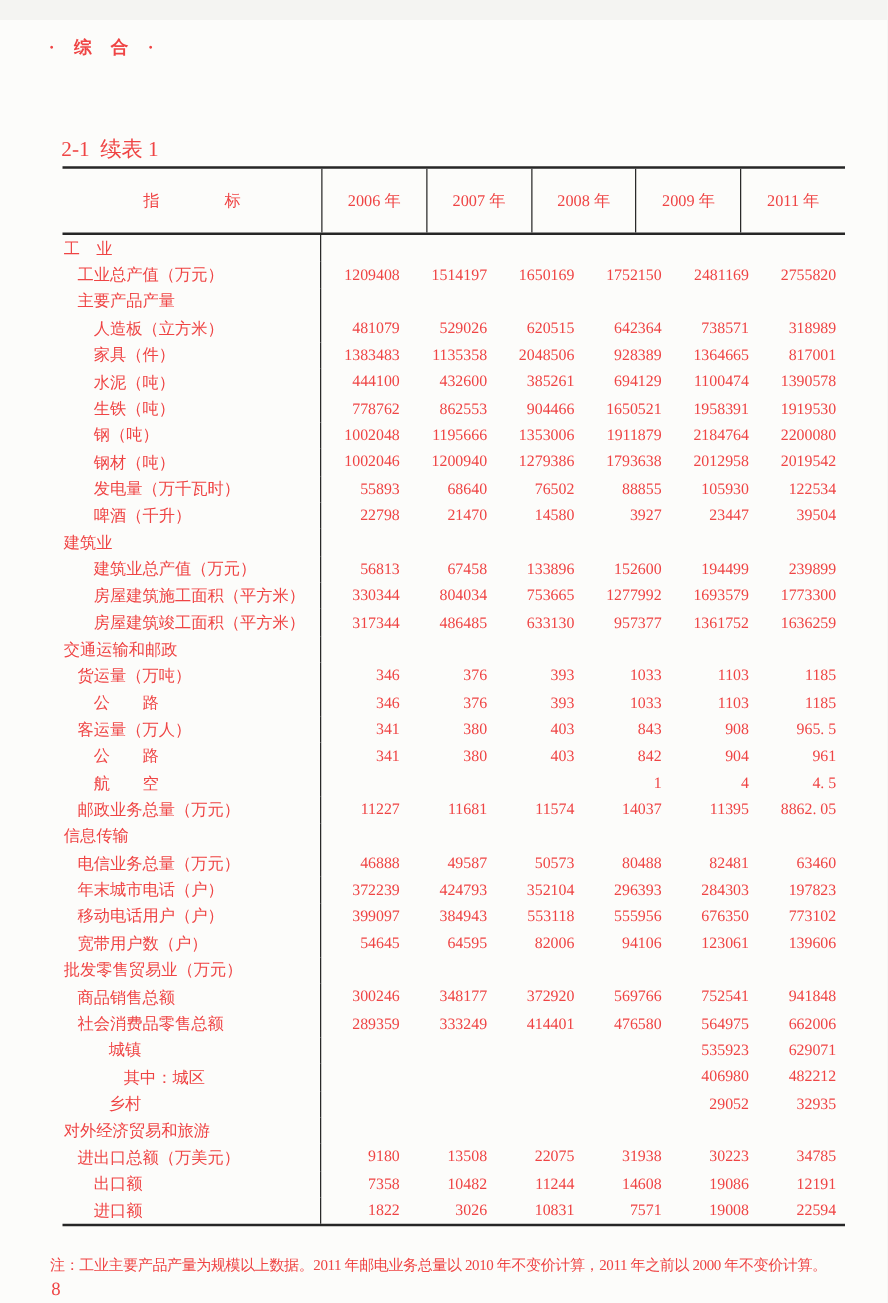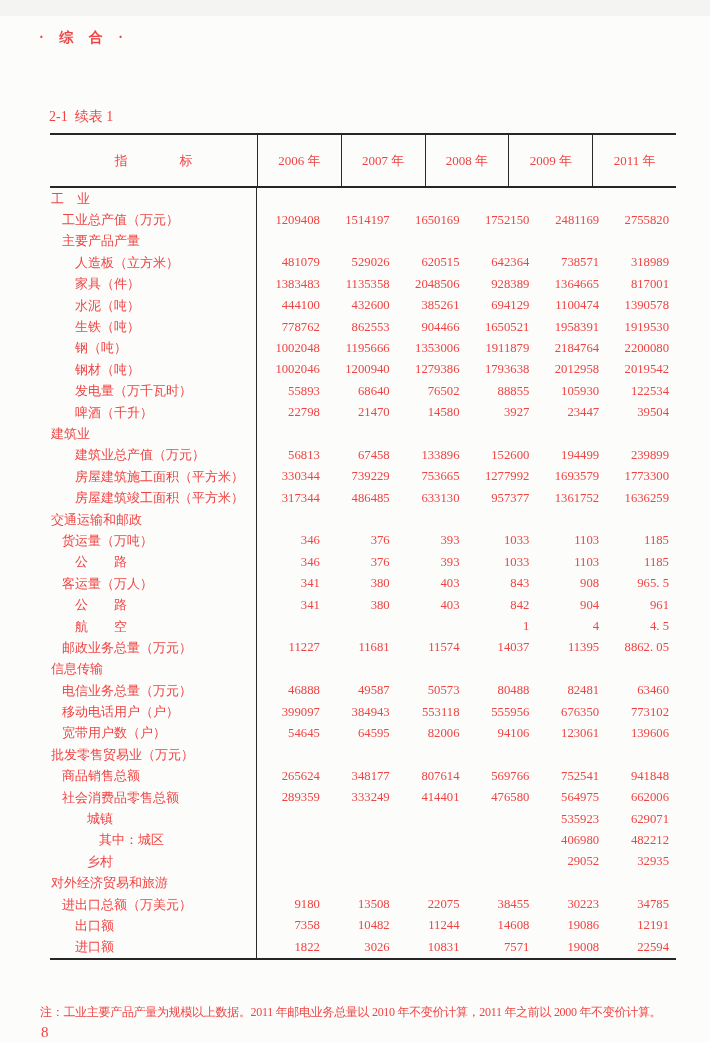--- a/index.html
+++ b/index.html
@@ -7,21 +7,21 @@
     position:relative;width:710px;height:1042px;margin:16px auto;
     background:#fcfcfa;color:#ef4444;overflow:hidden;
     font-family:"Liberation Serif","DejaVu Serif",serif;
   }
   .section-header{
     position:absolute;left:39px;top:13px;
     font-size:14px;font-weight:600;letter-spacing:6px;white-space:pre;
   }
   .caption{
     position:absolute;left:49px;top:92px;
-    font-size:14px;white-space:pre;
+    font-size:17px;white-space:pre;
   }
   .stat-table{position:absolute;left:50px;top:117px;width:626px;}
   .thead{
     display:flex;height:55px;box-sizing:border-box;
     border-top:2.5px solid #262626;border-bottom:2.5px solid #262626;
   }
   .th{display:flex;align-items:center;justify-content:center;font-size:13px;white-space:pre;}
   .th-indicator{width:207px;box-sizing:border-box;}
   .th-year{flex:1;border-left:1.5px solid #2a2a2a;}
   .tbody{border-bottom:2.5px solid #262626;text-align:right;}
@@ -177,21 +177,21 @@
           <div class="td-val">56813</div>
           <div class="td-val">67458</div>
           <div class="td-val">133896</div>
           <div class="td-val">152600</div>
           <div class="td-val">194499</div>
           <div class="td-val">239899</div>
         </div>
         <div class="tr">
           <div class="td-label ind2">房屋建筑施工面积（平方米）</div>
           <div class="td-val">330344</div>
-          <div class="td-val">739229</div>
+          <div class="td-val">804034</div>
           <div class="td-val">753665</div>
           <div class="td-val">1277992</div>
           <div class="td-val">1693579</div>
           <div class="td-val">1773300</div>
         </div>
         <div class="tr">
           <div class="td-label ind2">房屋建筑竣工面积（平方米）</div>
           <div class="td-val">317344</div>
           <div class="td-val">486485</div>
           <div class="td-val">633130</div>
@@ -274,20 +274,29 @@
         <div class="tr">
           <div class="td-label ind1">电信业务总量（万元）</div>
           <div class="td-val">46888</div>
           <div class="td-val">49587</div>
           <div class="td-val">50573</div>
           <div class="td-val">80488</div>
           <div class="td-val">82481</div>
           <div class="td-val">63460</div>
         </div>
         <div class="tr">
+          <div class="td-label ind1">年末城市电话（户）</div>
+          <div class="td-val">372239</div>
+          <div class="td-val">424793</div>
+          <div class="td-val">352104</div>
+          <div class="td-val">296393</div>
+          <div class="td-val">284303</div>
+          <div class="td-val">197823</div>
+        </div>
+        <div class="tr">
           <div class="td-label ind1">移动电话用户（户）</div>
           <div class="td-val">399097</div>
           <div class="td-val">384943</div>
           <div class="td-val">553118</div>
           <div class="td-val">555956</div>
           <div class="td-val">676350</div>
           <div class="td-val">773102</div>
         </div>
         <div class="tr">
           <div class="td-label ind1">宽带用户数（户）</div>
@@ -302,23 +311,23 @@
           <div class="td-label ind0">批发零售贸易业（万元）</div>
           <div class="td-val"></div>
           <div class="td-val"></div>
           <div class="td-val"></div>
           <div class="td-val"></div>
           <div class="td-val"></div>
           <div class="td-val"></div>
         </div>
         <div class="tr">
           <div class="td-label ind1">商品销售总额</div>
-          <div class="td-val">265624</div>
+          <div class="td-val">300246</div>
           <div class="td-val">348177</div>
-          <div class="td-val">807614</div>
+          <div class="td-val">372920</div>
           <div class="td-val">569766</div>
           <div class="td-val">752541</div>
           <div class="td-val">941848</div>
         </div>
         <div class="tr">
           <div class="td-label ind1">社会消费品零售总额</div>
           <div class="td-val">289359</div>
           <div class="td-val">333249</div>
           <div class="td-val">414401</div>
           <div class="td-val">476580</div>
@@ -359,21 +368,21 @@
           <div class="td-val"></div>
           <div class="td-val"></div>
           <div class="td-val"></div>
           <div class="td-val"></div>
         </div>
         <div class="tr">
           <div class="td-label ind1">进出口总额（万美元）</div>
           <div class="td-val">9180</div>
           <div class="td-val">13508</div>
           <div class="td-val">22075</div>
-          <div class="td-val">38455</div>
+          <div class="td-val">31938</div>
           <div class="td-val">30223</div>
           <div class="td-val">34785</div>
         </div>
         <div class="tr">
           <div class="td-label ind2">出口额</div>
           <div class="td-val">7358</div>
           <div class="td-val">10482</div>
           <div class="td-val">11244</div>
           <div class="td-val">14608</div>
           <div class="td-val">19086</div>

